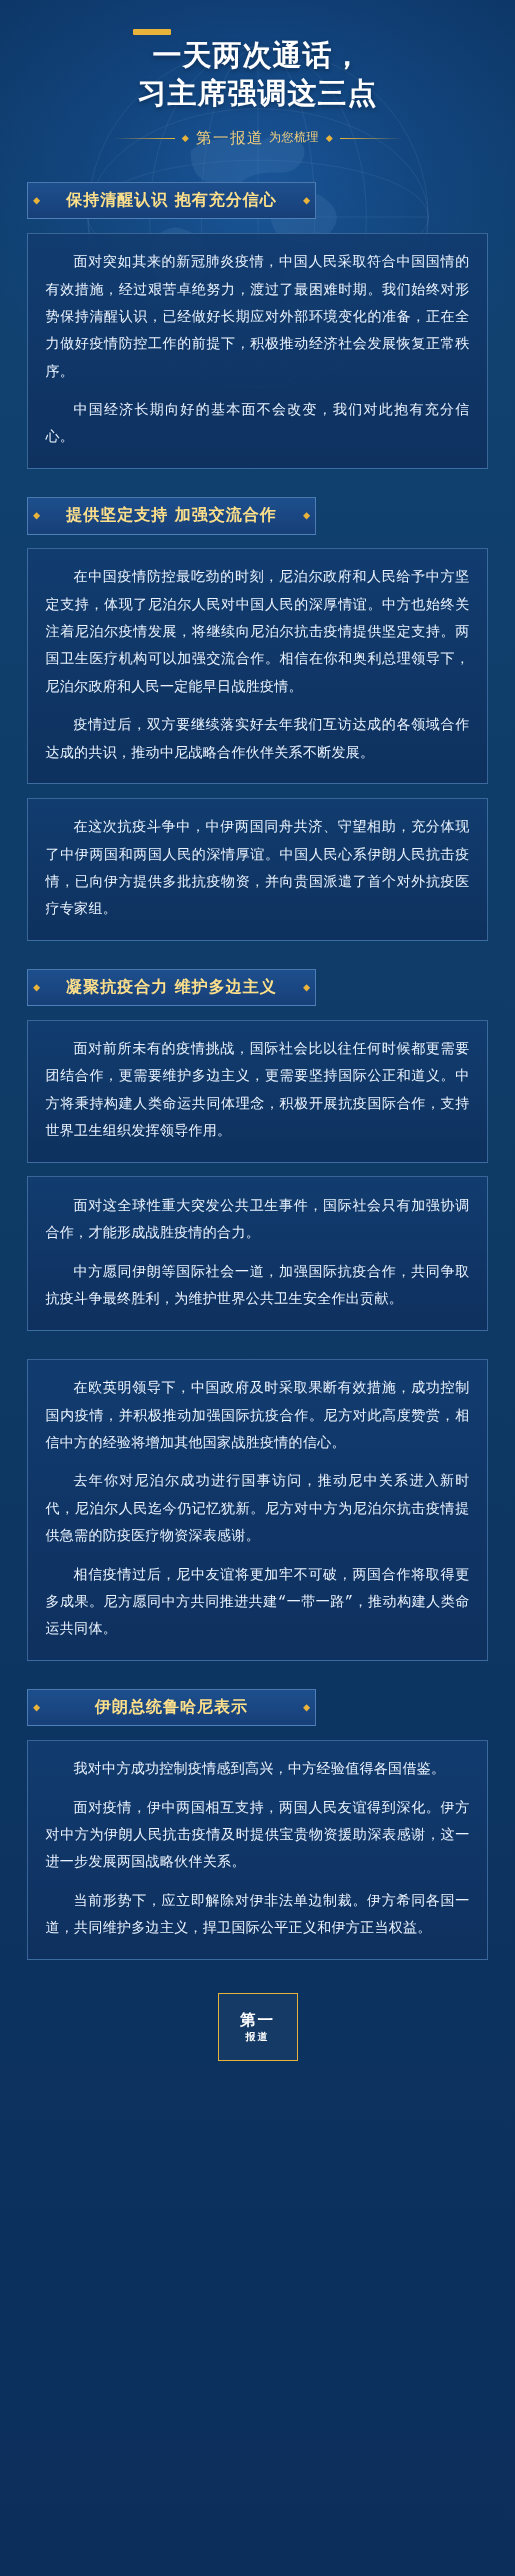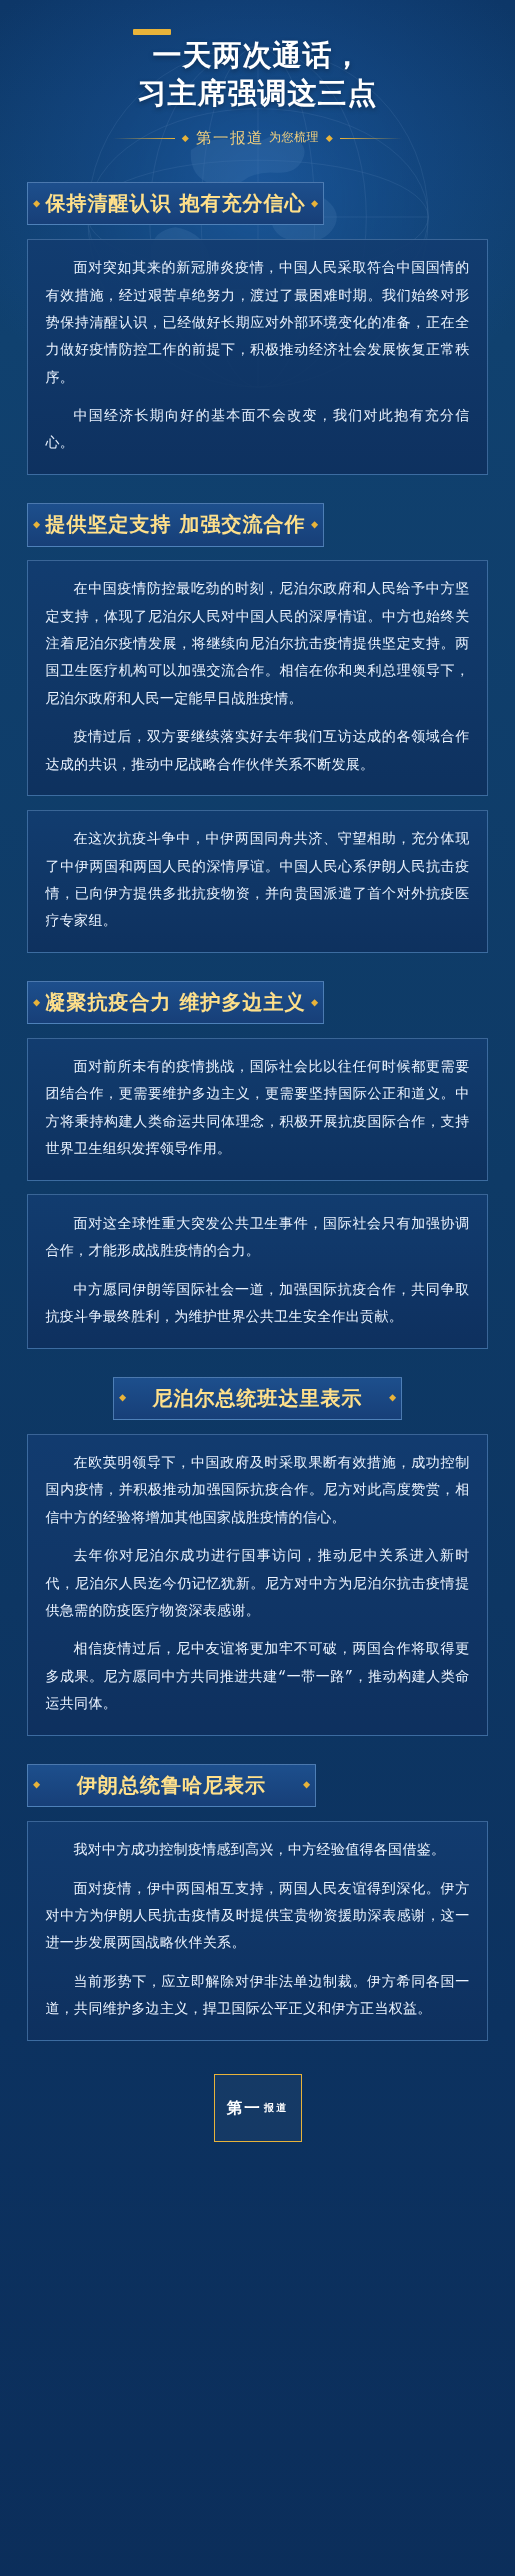--- a/index.html
+++ b/index.html
@@ -148,21 +148,21 @@
     height: 5.2px;
     background: #e8b33a;
     transform: translateY(-50%) rotate(45deg);
   }
   .band:before { left: 6.2px; }
   .band:after  { right: 6.2px; }
 
   .band-text {
     font-family: "DejaVu Serif", "Liberation Serif", serif;
     font-weight: bold;
-    font-size: 20px;
+    font-size: 16px;
     letter-spacing: 1px;
     color: #ffe08a;
     white-space: nowrap;
   }
   .head-center { text-align: center; }
 
   .card {
     background: linear-gradient(180deg, rgba(18,60,112,0.92) 0%, rgba(14,48,94,0.92) 100%);
     border: 0.5px solid rgba(125,180,235,0.40);
     padding: 15.5px 17.5px 16.5px 17.5px;
@@ -181,26 +181,26 @@
   }
   p.para:last-child { margin-bottom: 0; }
 
   
   .footer {
     margin-top: 33px;
     display: flex;
     justify-content: center;
   }
   .footer-badge {
-    width: 88px;
+    width: 80px;
     height: 68px;
     border: 1.5px solid #e8b33a;
     background: rgba(255,255,255,0.04);
     display: flex;
-    flex-direction: row;
+    flex-direction: column;
     align-items: center;
     justify-content: center;
     gap: 2.1px;
   }
   .footer-badge .fb-line {
     font-family: "DejaVu Serif", "Liberation Serif", serif;
     font-size: 15.5px;
     font-weight: bold;
     letter-spacing: 2.1px;
     color: #ffffff;
@@ -292,23 +292,20 @@
       <div class="card">
         <p class="para">面对前所未有的疫情挑战，国际社会比以往任何时候都更需要团结合作，更需要维护多边主义，更需要坚持国际公正和道义。中方将秉持构建人类命运共同体理念，积极开展抗疫国际合作，支持世界卫生组织发挥领导作用。</p>
       </div>
       <div class="card">
         <p class="para">面对这全球性重大突发公共卫生事件，国际社会只有加强协调合作，才能形成战胜疫情的合力。</p>
         <p class="para">中方愿同伊朗等国际社会一道，加强国际抗疫合作，共同争取抗疫斗争最终胜利，为维护世界公共卫生安全作出贡献。</p>
       </div>
     </div>
 
     <div class="section">
-      <div class="section-head head-center">
-        <span class="band"><span class="band-text">尼泊尔总统班达里表示</span></span>
-      </div>
       <div class="card">
         <p class="para">在欧英明领导下，中国政府及时采取果断有效措施，成功控制国内疫情，并积极推动加强国际抗疫合作。尼方对此高度赞赏，相信中方的经验将增加其他国家战胜疫情的信心。</p>
         <p class="para">去年你对尼泊尔成功进行国事访问，推动尼中关系进入新时代，尼泊尔人民迄今仍记忆犹新。尼方对中方为尼泊尔抗击疫情提供急需的防疫医疗物资深表感谢。</p>
         <p class="para">相信疫情过后，尼中友谊将更加牢不可破，两国合作将取得更多成果。尼方愿同中方共同推进共建“一带一路”，推动构建人类命运共同体。</p>
       </div>
     </div>
 
     <div class="section">
       <div class="section-head">
         <span class="band"><span class="band-text">伊朗总统鲁哈尼表示</span></span>

